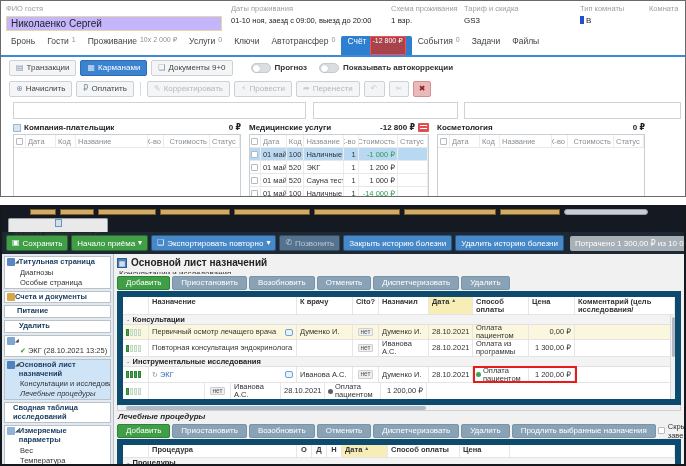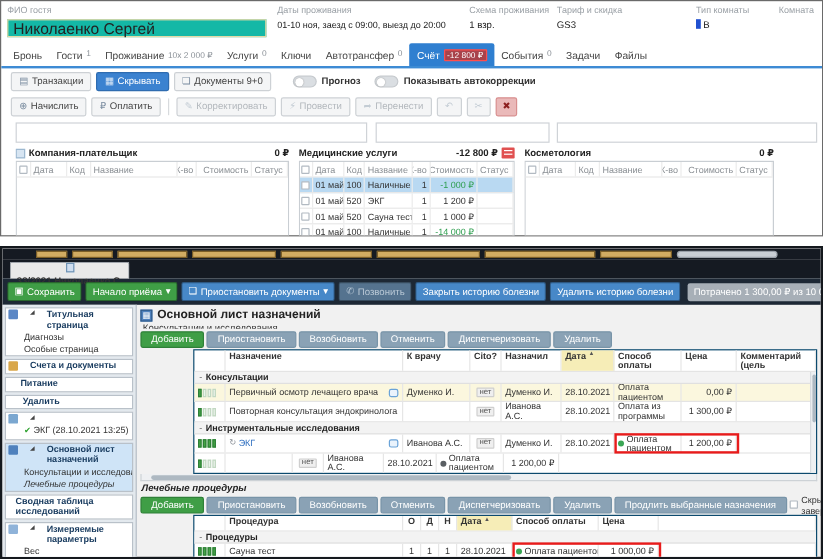--- a/index.html
+++ b/index.html
@@ -7,26 +7,26 @@
 body{font-family:"Liberation Sans","DejaVu Sans",sans-serif;background:#fff;}
 .canvas{position:relative;width:686px;height:466px;background:#fff;overflow:hidden;color:#333;}
 
 
 .bw{position:absolute;top:0;left:0;width:686px;height:197px;border:1px solid #6a6a6a;background:#fff;overflow:hidden;}
 .hdr{position:relative;height:34px;}
 .hf{position:absolute;top:3px;}
 .hf .lbl{font-size:7.5px;color:#9aa0a6;white-space:nowrap;}
 .hf .val{font-size:8px;color:#222;margin-top:3px;white-space:nowrap;}
 .hf0{left:5px;}
-.hf0 .val{background:#14b8a6;border:1px solid #e3d9a6;width:216px;height:15px;line-height:13px;padding:0 4px;font-size:13px;}
+.hf0 .val{background:#c4b5fd;border:1px solid #e3d9a6;width:216px;height:15px;line-height:13px;padding:0 4px;font-size:10px;}
 .hf1{left:230px;} .hf1 .val{width:156px;overflow:hidden;font-size:7.5px;}
 .hf2{left:390px;} .hf3{left:463px;} .hf4{left:564px;margin-left:15px;} .hf5{left:648px;}
 .rtm{display:inline-block;width:4px;height:8px;background:#2050d0;margin-right:2px;vertical-align:-1px;}
 .tabs{display:flex;align-items:flex-end;height:22px;border-bottom:2px solid #3d8bd4;padding-left:4px;}
-.tab{display:flex;align-items:center;gap:3px;height:19px;padding:0 6px;font-size:8.5px;color:#444;white-space:nowrap;cursor:default;}
+.tab{display:flex;gap:3px;height:19px;padding:0 6px;font-size:8.5px;color:#444;white-space:nowrap;cursor:default;}
 .tab .bdg{font-size:7px;color:#8a9097;}
 .tab.active{background:#2f7fd0;color:#fff;border-radius:2px 2px 0 0;}
 .tab.active .bdg{background:#a8434b;border:1px solid #ff4d4d;color:#fff;padding:0 2px;border-radius:1px;}
 .tb1,.tb2{display:flex;align-items:center;gap:4px;height:21px;padding:0 0 0 8px;}
 .btn{display:inline-flex;align-items:center;gap:3px;height:16px;padding:0 6px;background:#f4f5f6;border:1px solid #cdd1d5;border-radius:2px;font-size:8px;color:#444;white-space:nowrap;}
 .btn .ic{font-size:8px;color:#7b8da0;line-height:1;}
 .btn.blue{background:#3b82d0;border-color:#2f6cb0;color:#fff;}
 .btn.blue .ic{color:#dce9f7;}
 .btn.dis{color:#b3b8bd;}
 .btn.dis .ic{color:#c3ccd4;}
@@ -70,35 +70,35 @@
 .ebtn .ic{font-size:8px;line-height:1;}
 .eb-green{background:#3f9e46;}
 .eb-blue{background:#4788c8;}
 .eb-dim{background:#55738f;color:#b9c8d6;}
 .badge{height:15px;display:inline-flex;align-items:center;padding:0 5px;background:#a7afb7;color:#fff;font-size:8px;border-radius:2px;white-space:nowrap;}
 .spacer{flex:1;}
 .ebody{display:flex;height:212px;}
 .sb{width:112px;background:#e3e9ee;border-right:1px solid #b6bec6;padding:2px;overflow:hidden;}
 .sgroup{background:#fff;border:1px solid #b9c1c9;margin-bottom:2px;}
 .sgroup.selgrp{background:#cfe4f7;}
-.stitle{display:flex;align-items:flex-start;gap:10px;padding:1px 2px;font-size:7.5px;font-weight:bold;color:#173a5e;line-height:1.15;}
+.stitle{display:flex;align-items:flex-start;gap:0;padding:1px 2px;font-size:7.5px;font-weight:bold;color:#173a5e;line-height:1.15;}
 .sexp{font-size:5px;color:#444;margin-top:1px;flex:none;}
 .sic{width:8px;height:8px;border-radius:1px;flex:none;margin-top:0;}
 .ssub{padding:0 2px 1px 15px;font-size:7.5px;color:#333;line-height:1.2;white-space:nowrap;overflow:hidden;}
 .ssub.it{font-style:italic;}
 .sgchk{color:#2da12d;font-size:7px;margin-right:2px;}
 .main{flex:1;padding:2px 3px;overflow:hidden;position:relative;}
 .mtitle{display:flex;align-items:center;gap:4px;height:13px;font-size:10px;font-weight:bold;color:#222;}
 .mticon{width:10px;height:10px;background:#4f81bd;border:1px solid #2f5a8a;color:#fff;font-size:7px;line-height:10px;text-align:center;flex:none;}
 .ghost{height:5px;overflow:hidden;font-size:8px;color:#333;margin-left:2px;}
 .btnrow{display:flex;align-items:center;gap:2px;height:15px;margin:1px 0 1px 0;}
 .abtn{height:14px;display:inline-flex;align-items:center;padding:0 8px;font-size:8px;color:#fff;border-radius:2px;background:#8aa2b5;border:1px solid #7894a8;white-space:nowrap;}
 .abtn.ok{background:#3f9e46;border-color:#2f8038;}
 .hidechk{margin-left:auto;display:flex;align-items:center;gap:3px;font-size:7.5px;color:#333;}
-.t{background:#fff;border:1px solid #0c4a6e;font-size:7.5px;position:relative;margin-left:44px;}
+.t{background:#fff;border:6px solid #0c4a6e;font-size:7.5px;position:relative;}
 .tr{display:flex;align-items:stretch;border-bottom:1px solid #e4e4e4;position:relative;}
 .tr .c{padding:1px 3px;border-right:1px solid #e6e6e6;overflow:hidden;display:flex;align-items:center;line-height:1.05;}
 .th{font-weight:bold;color:#333;}
 .th .c{align-items:flex-start;}
 .hdate{background:#f6edb7 !important;}
 .sort{font-size:5px;margin-left:2px;color:#555;}
 .grow{display:flex;align-items:center;gap:3px;height:10px;background:#f3f3f3;border-bottom:1px solid #e0e0e0;font-weight:bold;color:#222;padding:0 4px;font-size:7.5px;}
 .coll{color:#666;font-weight:normal;}
 .c1p{width:26px;justify-content:flex-start;gap:1px;}
 .c1n{width:148px;} .c1d{width:56px;} .c1c{width:26px;justify-content:center;} .c1b{width:50px;} .c1t{width:44px;} .c1y{width:56px;} .c1r{width:46px;justify-content:flex-end;} .c1m{flex:1;}
@@ -195,21 +195,21 @@
         </div>
     </div>
 
     <div class="tb1">
       <span class="btn">
           <span class="ic">▤</span>
           <span>Транзакции</span>
         </span>
       <span class="btn blue">
           <span class="ic">▦</span>
-          <span>Скрывать</span>
+          <span>Карманами</span>
         </span>
       <span class="btn">
           <span class="ic">❏</span>
           <span>Документы 9+0</span>
         </span>
       <span class="tgl" style="margin-left:14px"></span>
       <span class="tlbl">Прогноз</span>
       <span class="tgl"></span>
       <span class="tlbl">Показывать автокоррекции</span>
     </div>
@@ -389,21 +389,21 @@
       <span class="ebtn eb-green">
           <span class="ic">▣</span>
           <span>Сохранить</span>
         </span>
       <span class="ebtn eb-green">
           <span>Начало приёма</span>
           <span class="ic">▾</span>
         </span>
       <span class="ebtn eb-blue">
           <span class="ic">❏</span>
-          <span>Приостановить документы</span>
+          <span>Экспортировать повторно</span>
           <span class="ic">▾</span>
         </span>
       <span class="ebtn eb-dim">
           <span class="ic">✆</span>
           <span>Позвонить</span>
         </span>
       <span class="ebtn eb-blue">
           <span>Закрыть историю болезни</span>
         </span>
       <span class="ebtn eb-blue">

